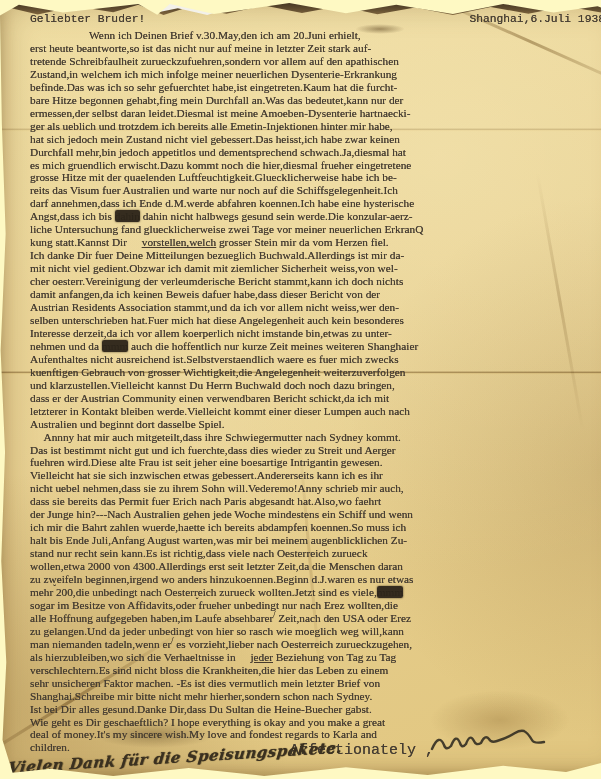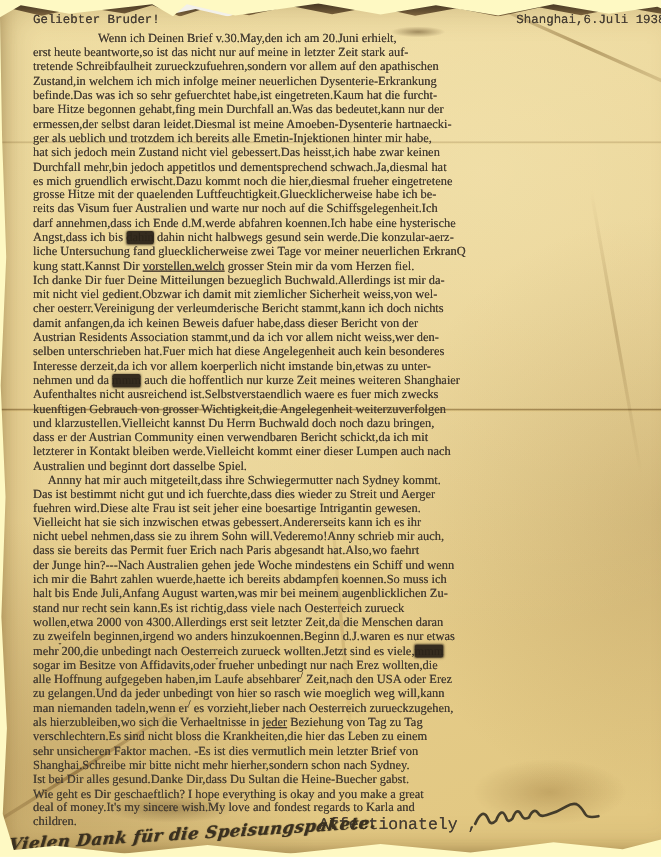--- a/index.html
+++ b/index.html
@@ -48,21 +48,21 @@
     position:absolute;top:13px;left:30px;right:24px;
     display:flex;justify-content:space-between;
     font-size:11.3px;
   }
   #letter-body{
     position:absolute;top:29px;left:30px;right:14px;
     font-size:11.3px;line-height:12.95px;
     white-space:pre;
     font-family:Liberation Serif, serif;
   }
-  .mk-u{text-decoration:underline;text-decoration-color:rgba(70,58,44,.9);}
+  .mk-u{text-decoration:underline;text-decoration-color:rgba(70,58,44,.9);margin-left:12px;}
   .mk-x{background:#352c1f;color:#2a2318;border-radius:2px;box-shadow:0 0 2px rgba(40,30,15,.8);}
   sup.mk-s{font-size:8px;color:#3a3124;line-height:0;}
   #closing{
     position:absolute;left:290px;top:742px;
     font-size:15px;
   }
   #signature{position:absolute;left:428px;top:727px;}
   #handwritten-note{
     position:absolute;left:8px;top:748px;width:360px;
     font-family:"DejaVu Serif","Liberation Serif",serif;

